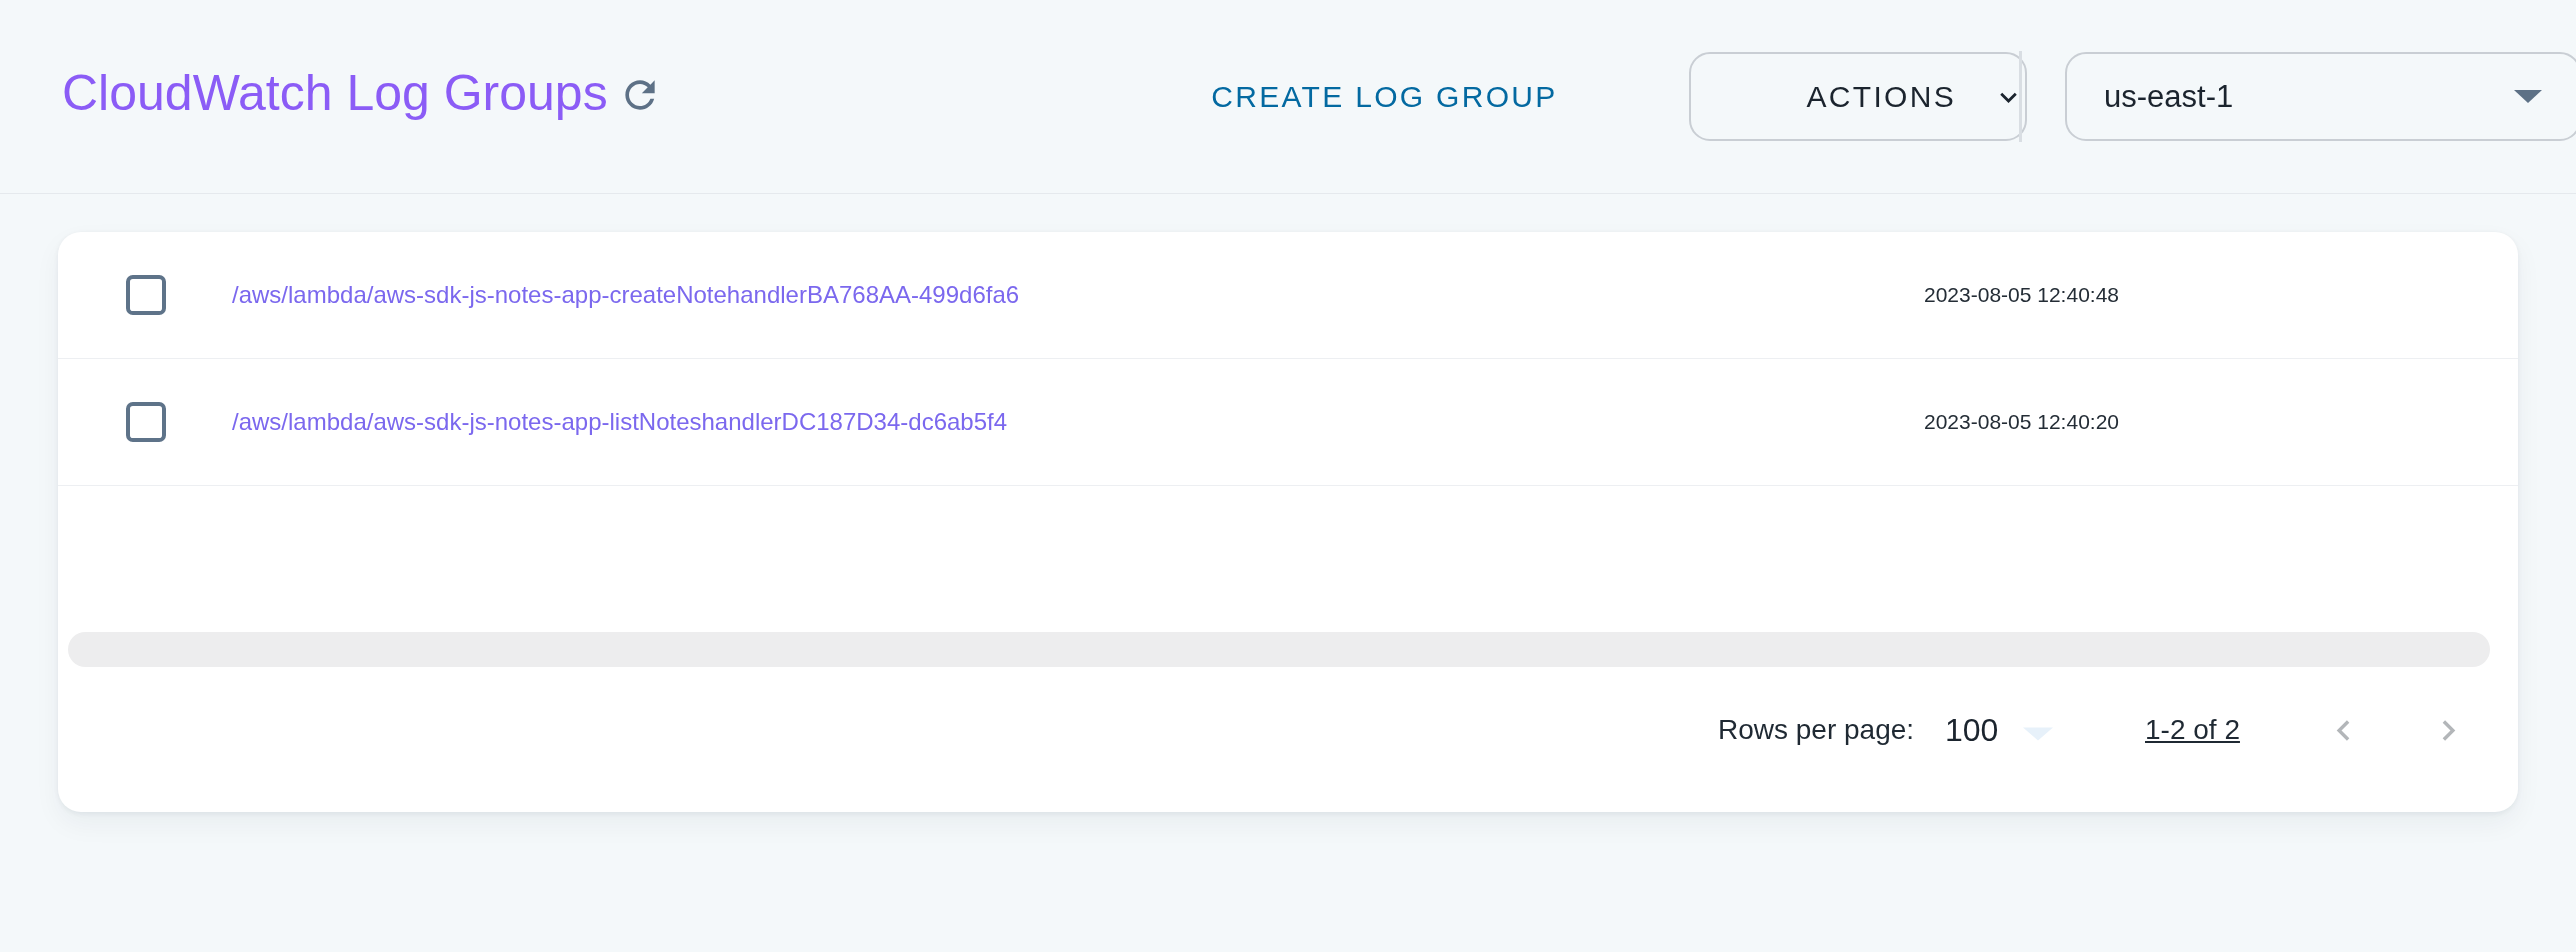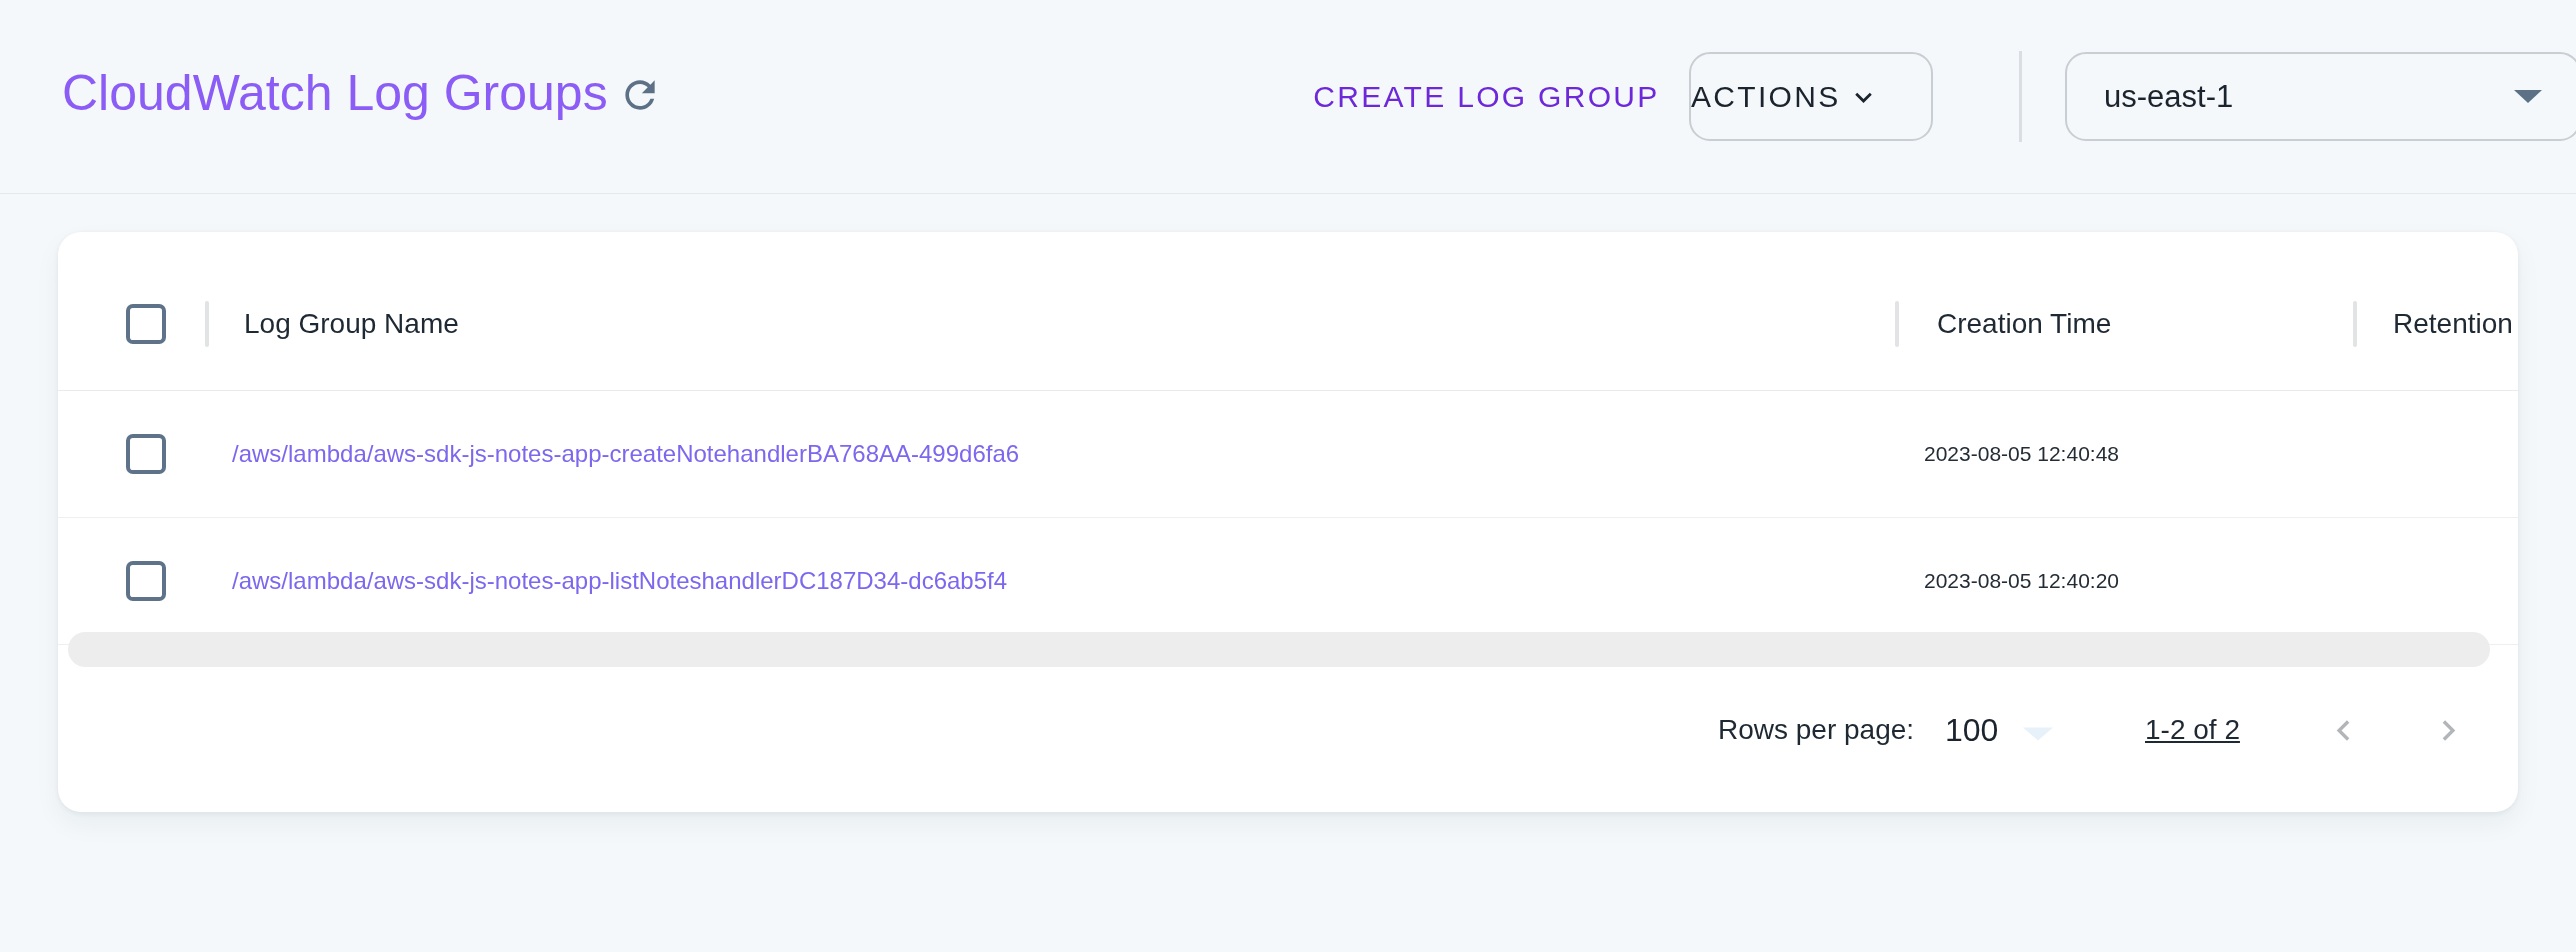--- a/index.html
+++ b/index.html
@@ -22,31 +22,31 @@
     white-space: nowrap;
   }
   .refresh-btn {
     position: absolute; left: 613px; top: 95px; transform: translateY(-50%);
     width: 54px; height: 54px; border: none; background: transparent; cursor: pointer;
     display: flex; align-items: center; justify-content: center;
   }
   .refresh-btn svg { width: 44px; height: 44px; fill: #5d7186; }
 
   .text-btn {
-    position: absolute; left: 1294px; top: 97px; transform: translateY(-50%);
+    position: absolute; left: 1192px; top: 97px; transform: translateY(-50%);
     background: transparent; border: none; cursor: pointer;
     font-family: inherit; font-size: 30px; font-weight: 500; letter-spacing: 2.3px;
-    color: #6d28d9; padding: 19.3px;
+    color: #0369a1; padding: 19.3px;
     white-space: nowrap;
   }
   .outlined-btn {
-    position: absolute; left: 1689px; top: 52px; width: 244px; height: 89px;
+    position: absolute; left: 1689px; top: 52px; width: 338px; height: 89px;
     background: transparent; border: 2.9px solid #c9ced4; border-radius: 21px;
-    cursor: pointer; display: flex; align-items: center; justify-content: flex-start;
-    gap: 7px; font-family: inherit; font-size: 30px; font-weight: 500;
+    cursor: pointer; display: flex; align-items: center; justify-content: flex-end;
+    gap: 36px; font-family: inherit; font-size: 30px; font-weight: 500;
     letter-spacing: 2.3px; color: #1b242e; white-space: nowrap;
   }
   .outlined-btn svg { width: 33px; height: 33px; fill: #1b242e; margin-top: 2.9px; }
 
   .header-divider {
     position: absolute; left: 2019px; top: 51px; width: 2.9px; height: 91px;
     background: #d9dee3;
   }
   .region-select {
     position: absolute; left: 2065px; top: 52px; width: 516px; height: 89px;
@@ -137,29 +137,20 @@
   <div class="header-divider"></div>
 
   <div class="region-select">
     <span>us-east-1</span>
     <span class="tri"></span>
   </div>
 </div>
 
 <div class="card">
 
-  <div class="grid-header">
-    <span class="checkbox"></span>
-    <span class="colsep sep-1"></span>
-    <span class="colhead c-name">Log Group Name</span>
-    <span class="colsep sep-2"></span>
-    <span class="colhead c-created">Creation Time</span>
-    <span class="colsep sep-3"></span>
-    <span class="colhead c-retention">Retention</span>
-  </div>
 
   <div class="grid-row">
     <span class="checkbox"></span>
     <a class="lg-link">/aws/lambda/aws-sdk-js-notes-app-createNotehandlerBA768AA-499d6fa6</a>
     <span class="lg-time">2023-08-05 12:40:48</span>
   </div>
 
   <div class="grid-row">
     <span class="checkbox"></span>
     <a class="lg-link">/aws/lambda/aws-sdk-js-notes-app-listNoteshandlerDC187D34-dc6ab5f4</a>

